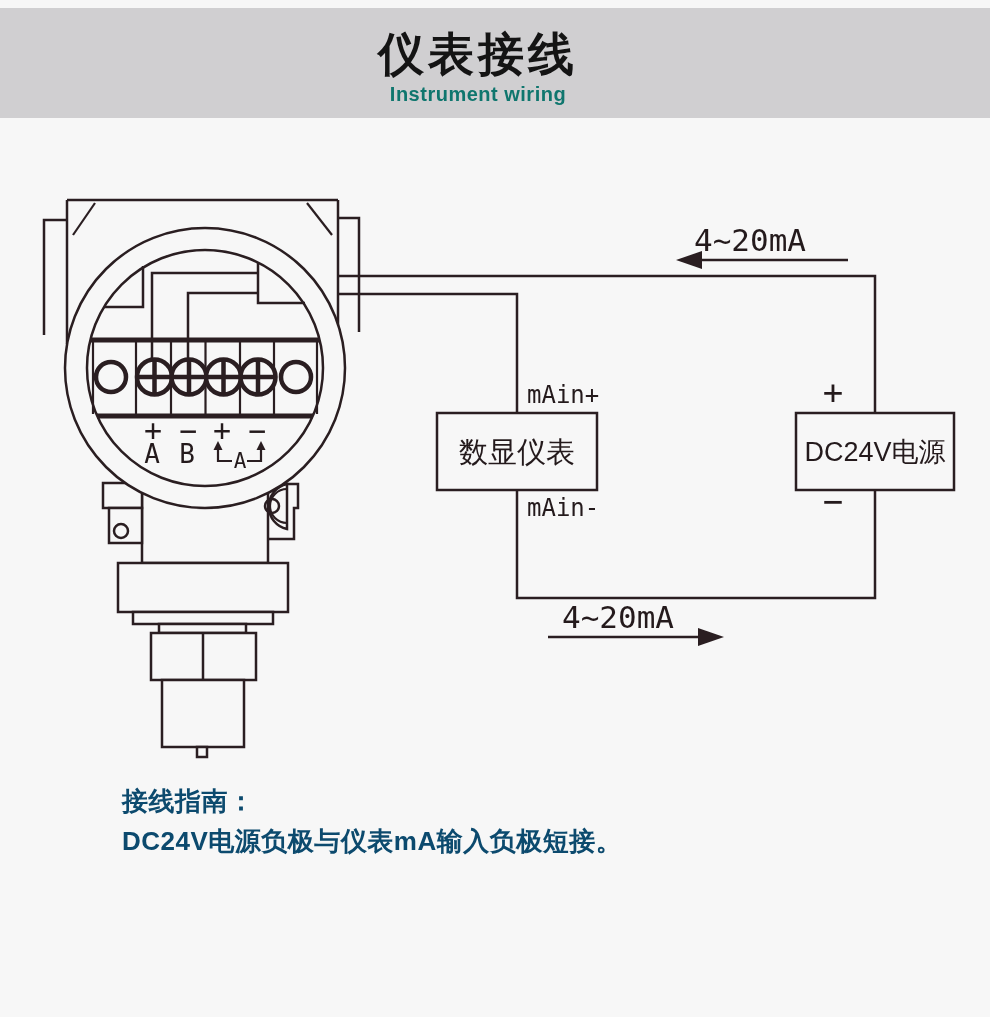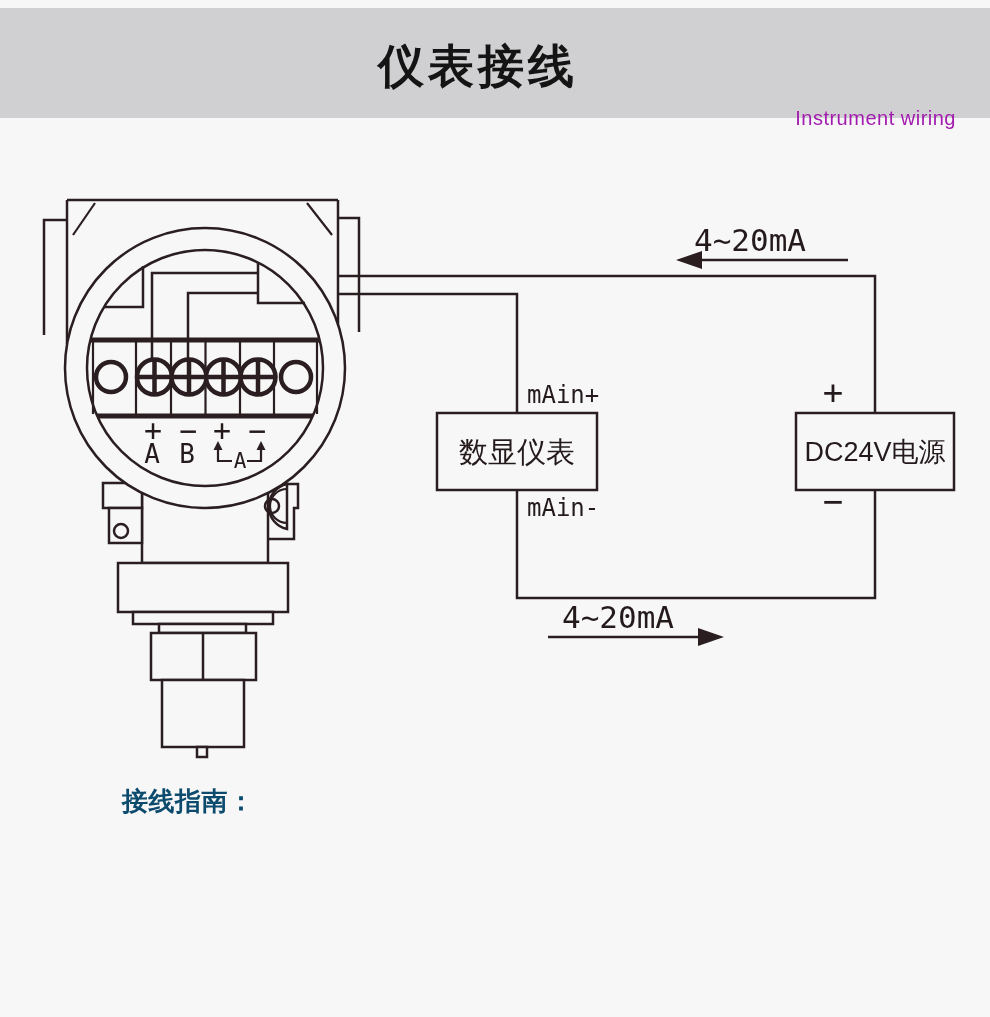--- a/index.html
+++ b/index.html
@@ -7,25 +7,25 @@
     width:990px;height:1017px;position:relative;
     background:#f7f7f7;
     font-family:"Liberation Sans","DejaVu Sans",sans-serif;
     overflow:hidden;
   }
   .band{
     position:absolute;top:8px;left:0;width:990px;height:110px;
     background:#d0cfd1;text-align:center;box-sizing:border-box;padding-right:34px;
   }
   .title{
-    margin:16px;padding-top:17px;
+    margin:4px;padding-top:17px;
     font-size:46px;line-height:50px;font-weight:700;color:#141414;letter-spacing:4px;
   }
   .subtitle{
-    margin:0;font-size:20px;line-height:23px;font-weight:400;color:#a21caf;letter-spacing:0.5px;text-align:right;
+    margin:0;font-size:20px;line-height:23px;font-weight:700;color:#0f766e;letter-spacing:0.5px;
   }
   svg.diagram{position:absolute;top:0;left:0;}
   .ln{stroke:#2a1e21;stroke-width:2.5;fill:none;stroke-linecap:butt;stroke-linejoin:miter;}
   .fl{fill:#f7f7f7;}
   .thick{stroke-width:5;}
   .mid{stroke-width:4.5;}
   .thin{stroke-width:2.2;}
   .solid{fill:#2a1e21;stroke:none;}
   text.mono{font-family:"DejaVu Sans Mono","Liberation Mono",monospace;fill:#241a1c;}
   text.cjk{font-family:"Liberation Sans","DejaVu Sans",sans-serif;fill:#241a1c;}
@@ -161,13 +161,14 @@
   <g>
     <rect class="ln fl" x="796" y="413" width="158" height="77" stroke-width="3"></rect>
     <text class="cjk" x="875" y="461" font-size="27" text-anchor="middle">DC24V电源</text>
     <text class="mono" x="833" y="404" font-size="34" text-anchor="middle">+</text>
     <text class="mono" x="833" y="513" font-size="34" text-anchor="middle">−</text>
   </g>
 </svg>
 
 <div class="guide">
   <div>接线指南：</div>
+  <div>DC24V电源负极与仪表mA输入负极短接。</div>
 </div>
 
 </body></html>

